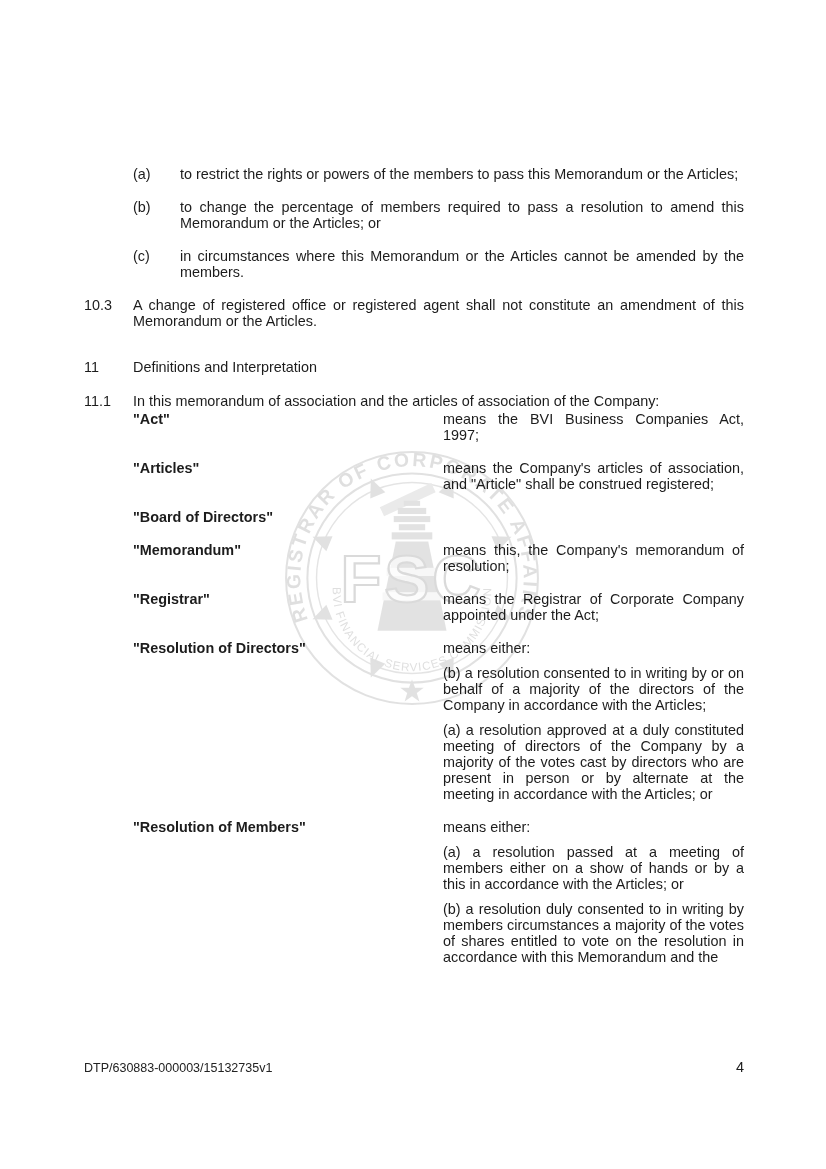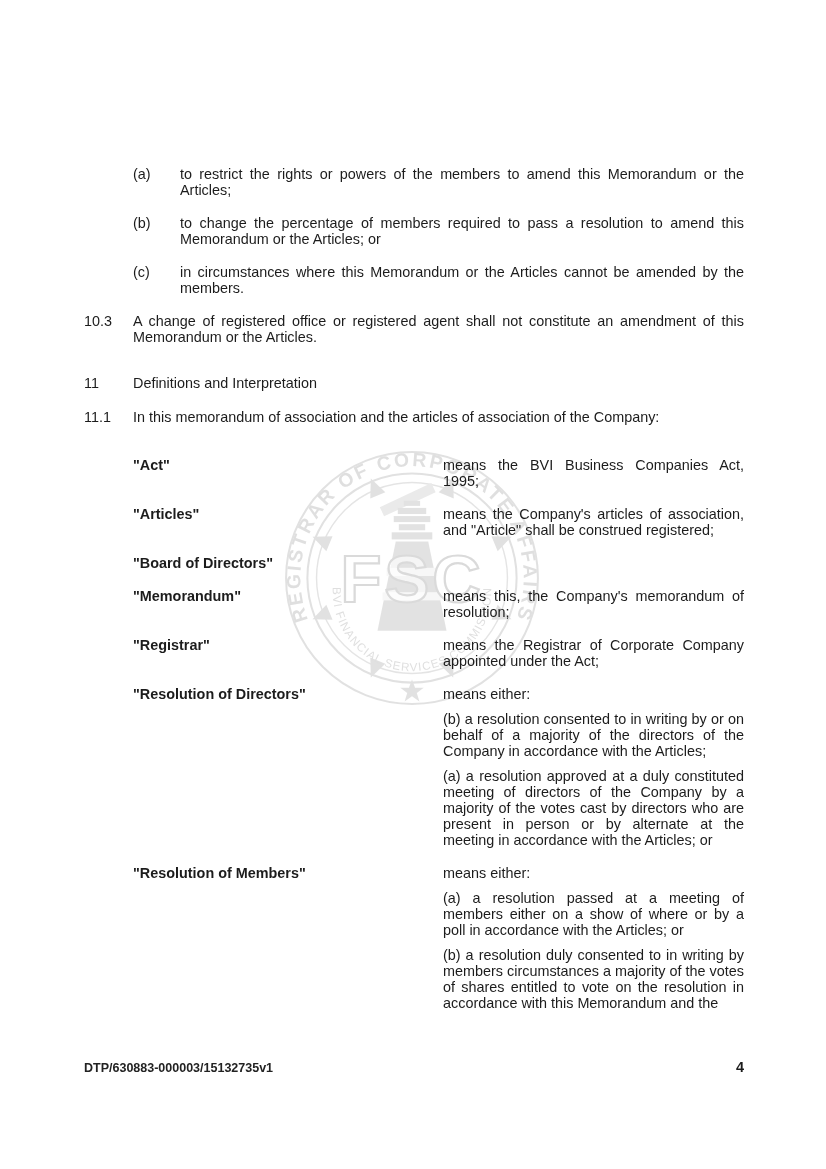--- a/index.html
+++ b/index.html
@@ -42,21 +42,21 @@
     display: flex;
     margin-bottom: 30px;
   }
   .clause-num { width: 49px; flex-shrink: 0; }
   .clause-text { flex: 1; text-align: justify; }
   .section-heading {
     display: flex;
     font-weight: normal;
     margin-bottom: 18px;
   }
-  .clause-11-1 { margin-bottom: 32px; }
+  .clause-11-1 { margin-bottom: 2px; }
   .def-row {
     display: flex;
     margin-left: 49px;
     margin-bottom: 17px;
   }
   .def-term {
     width: 310px;
     flex-shrink: 0;
     font-weight: bold;
   }
@@ -68,21 +68,20 @@
   .def-para:last-child { margin-bottom: 0; }
   .footer {
     position: absolute;
     left: 84px;
     width: 660px;
     top: 1059px;
     z-index: 1;
     display: flex;
     justify-content: space-between;
     align-items: baseline;
-    font-weight: bold;
   }
   .footer-ref { font-size: 12.5px; color: #222; }
   .footer-page { font-size: 14.5px; color: #1c1c1c; }
 </style>
 </head>
 <body>
 
 <div class="page">
 
   <svg class="watermark" viewBox="0 0 256 256" aria-hidden="true">
@@ -127,21 +126,21 @@
       <textPath href="#innerArc" startOffset="50%" text-anchor="middle">BVI FINANCIAL SERVICES COMMISSION</textPath>
     </text>
 
     <path fill="#c9c9c9" d="M128 228 L131 236 L139.5 236 L132.7 241.2 L135.3 249.5 L128 244.5 L120.7 249.5 L123.3 241.2 L116.5 236 L125 236 Z"></path>
   </svg>
 
   <div class="content">
 
     <div class="abc-item">
       <span class="abc-label">(a)</span>
-      <span class="abc-text">to restrict the rights or powers of the members to amend this Memorandum or the Articles;</span>
+      <span class="abc-text">to restrict the rights or powers of the members to pass this Memorandum or the Articles;</span>
     </div>
 
     <div class="abc-item">
       <span class="abc-label">(b)</span>
       <span class="abc-text">to change the percentage of members required to pass a resolution to amend this Memorandum or the Articles; or</span>
     </div>
 
     <div class="abc-item">
       <span class="abc-label">(c)</span>
       <span class="abc-text">in circumstances where this Memorandum or the Articles cannot be amended by the members.</span>
@@ -158,21 +157,21 @@
     </div>
 
     <div class="clause clause-11-1">
       <span class="clause-num">11.1</span>
       <span class="clause-text">In this memorandum of association and the articles of association of the Company:</span>
     </div>
 
     <div class="def-row">
       <span class="def-term">"Act"</span>
       <div class="def-body">
-        <p class="def-para">means the BVI Business Companies Act, 1995;</p>
+        <p class="def-para">means the BVI Business Companies Act, 1997;</p>
       </div>
     </div>
 
     <div class="def-row">
       <span class="def-term">"Articles"</span>
       <div class="def-body">
         <p class="def-para">means the Company's articles of association, and "Article" shall be construed registered;</p>
       </div>
     </div>
 
@@ -200,21 +199,21 @@
         <p class="def-para">means either:</p>
         <p class="def-para">(b) a resolution consented to in writing by or on behalf of a majority of the directors of the Company in accordance with the Articles;</p>
         <p class="def-para">(a) a resolution approved at a duly constituted meeting of directors of the Company by a majority of the votes cast by directors who are present in person or by alternate at the meeting in accordance with the Articles; or</p>
       </div>
     </div>
 
     <div class="def-row">
       <span class="def-term">"Resolution of Members"</span>
       <div class="def-body">
         <p class="def-para">means either:</p>
-        <p class="def-para">(a) a resolution passed at a meeting of members either on a show of where or by a poll in accordance with the Articles; or</p>
+        <p class="def-para">(a) a resolution passed at a meeting of members either on a show of hands or by a this in accordance with the Articles; or</p>
         <p class="def-para">(b) a resolution duly consented to in writing by members circumstances a majority of the votes of shares entitled to vote on the resolution in accordance with this Memorandum and the</p>
       </div>
     </div>
 
   </div>
 
   <div class="footer">
     <span class="footer-ref">DTP/630883-000003/15132735v1</span>
     <span class="footer-page">4</span>
   </div>

